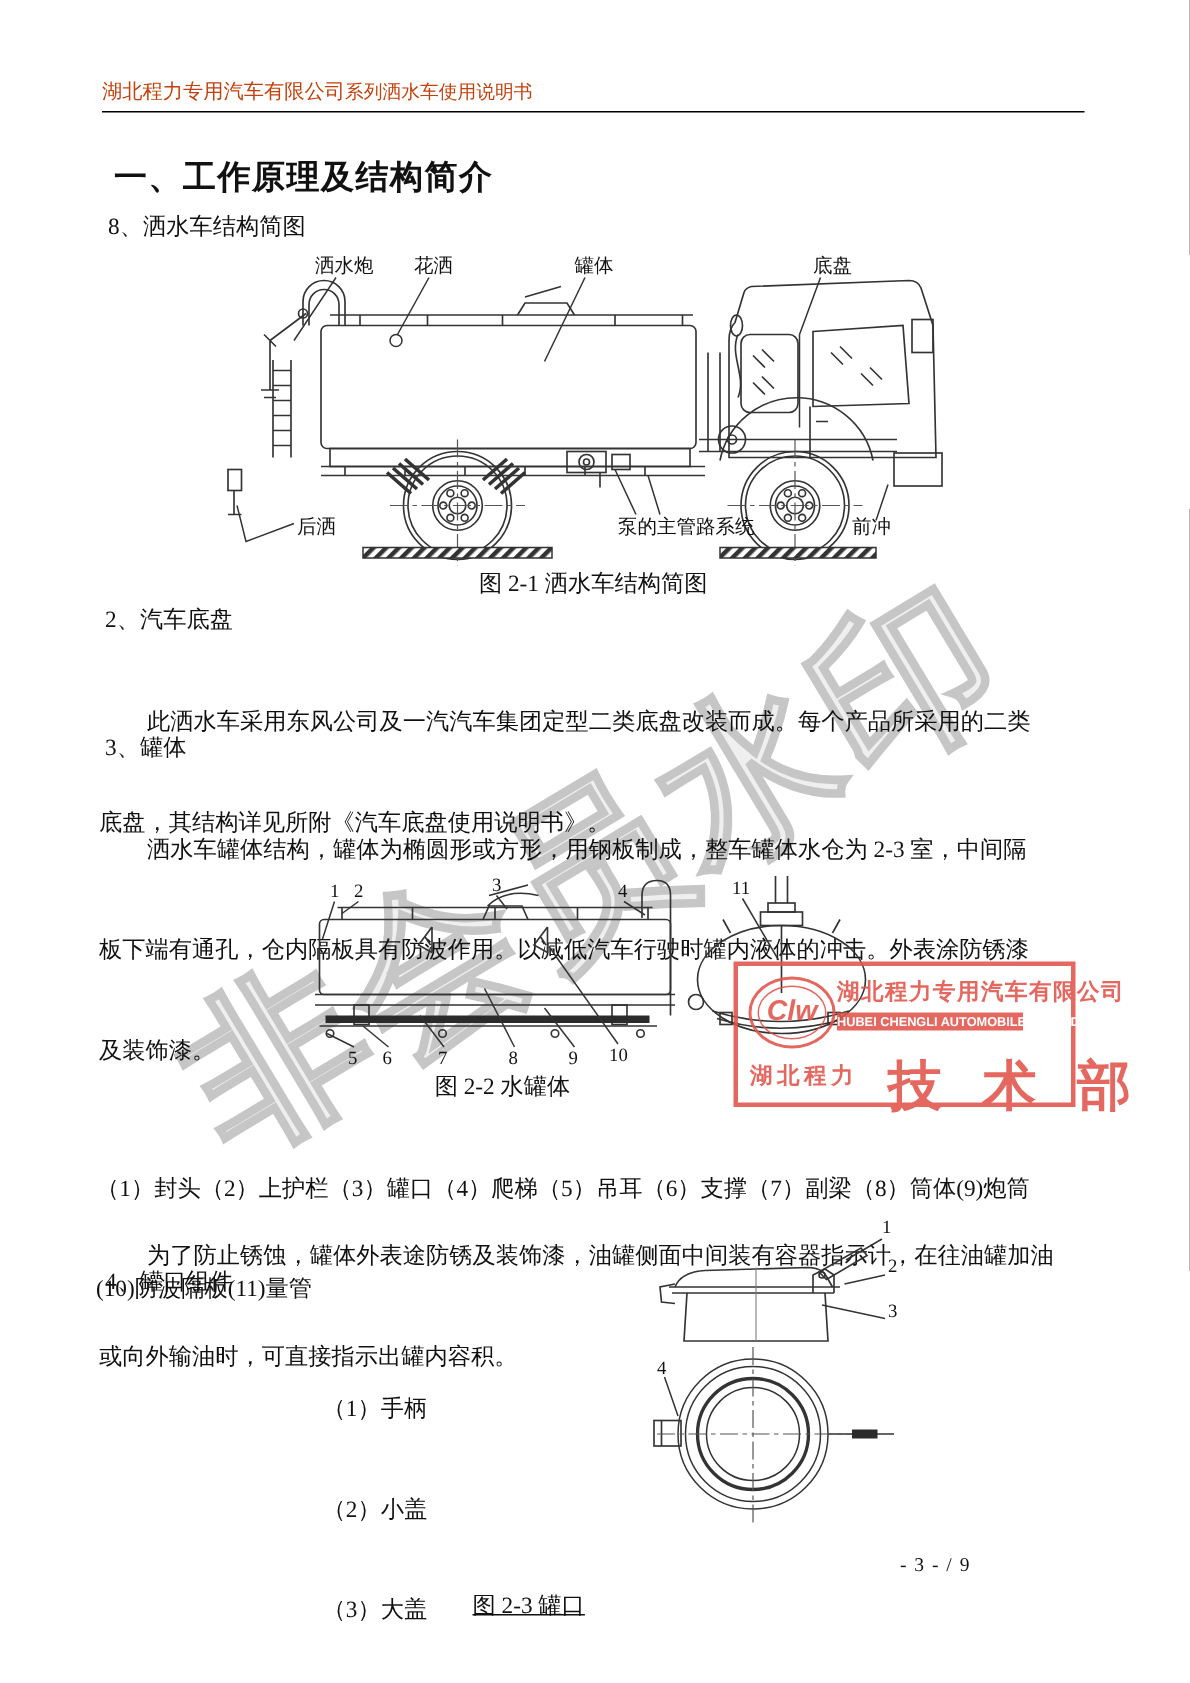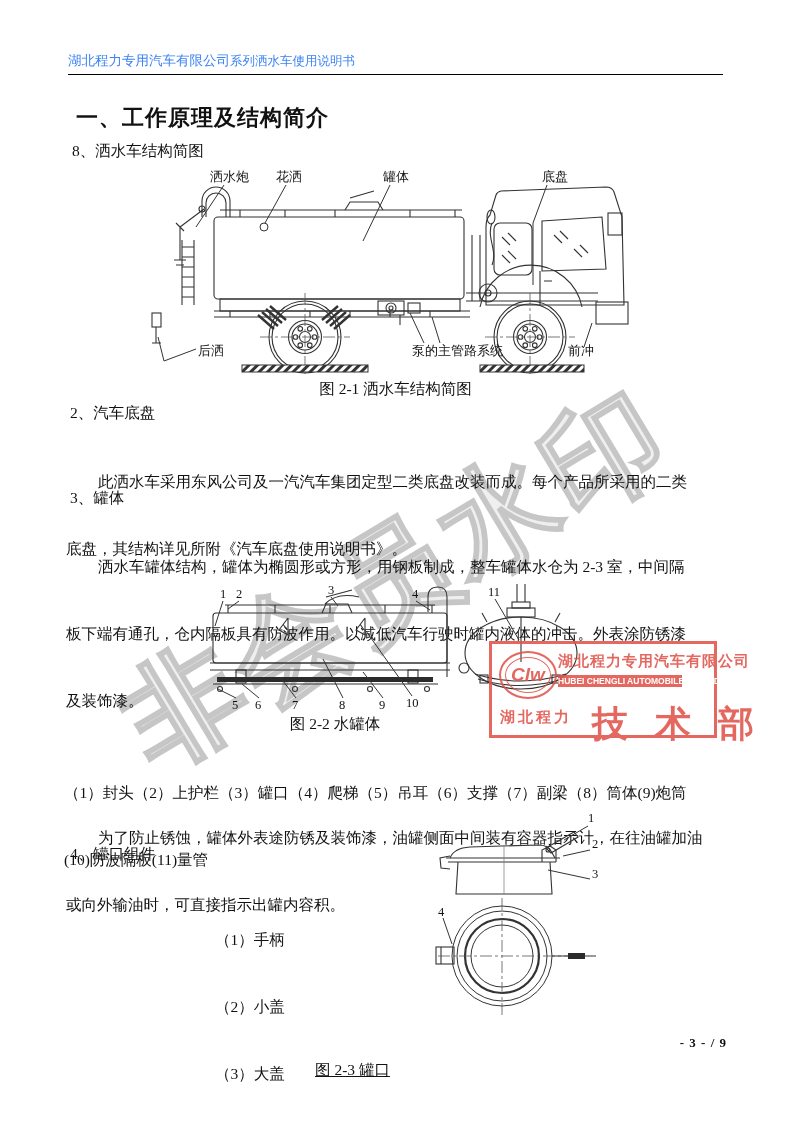--- a/index.html
+++ b/index.html
@@ -2,28 +2,28 @@
 <html style="--stamp-color: #e2544b;"><head>
 <meta charset="utf-8">
 <style>
   html,body{margin:0;padding:0;background:#888;}
   .page{position:relative;width:793px;height:1122px;background:#fff;margin:0 auto;overflow:hidden;
         font-family:"Liberation Serif","DejaVu Serif",serif;color:#111;}
   .abs{position:absolute;}
   .z1{z-index:1;}
   .body-text{font-size:15.5px;line-height:22.4px;white-space:pre;}
   .indent{padding-left:32px;}
-  .header{font-size:13.5px;color:#3b82f6;}
+  .header{font-size:13.5px;color:#c2410c;}
   .header .suffix{font-size:12.5px;}
   .hrule{border-top:1.6px solid #000;height:0;}
   .h1{font-size:22px;font-weight:bold;letter-spacing:1px;}
   .subtitle{font-size:15.5px;}
   .caption{font-size:15.5px;}
   .center{text-align:center;}
-  .pagenum{font-size:13px;font-weight:bold;letter-spacing:1px;text-align:right;}
+  .pagenum{font-size:13px;font-weight:normal;letter-spacing:1px;}
   .watermark{z-index:0;width:680px;text-align:center;
      font-family:"Liberation Sans","DejaVu Sans",sans-serif;
      font-size:118px;font-weight:700;letter-spacing:4px;
      color:#efefef;-webkit-text-stroke:2px #c6c6c6;
      transform:rotate(-31deg);transform-origin:center;}
   svg{display:block;}
   svg text{font-family:"Liberation Serif","DejaVu Serif",serif;font-size:13px;fill:#111;}
   svg text.num{font-size:12.5px;}
   .stamp{z-index:3;box-sizing:border-box;width:228px;height:97px;
      border:3px solid var(--stamp-color,#e2544b);opacity:.88;background:transparent;}

